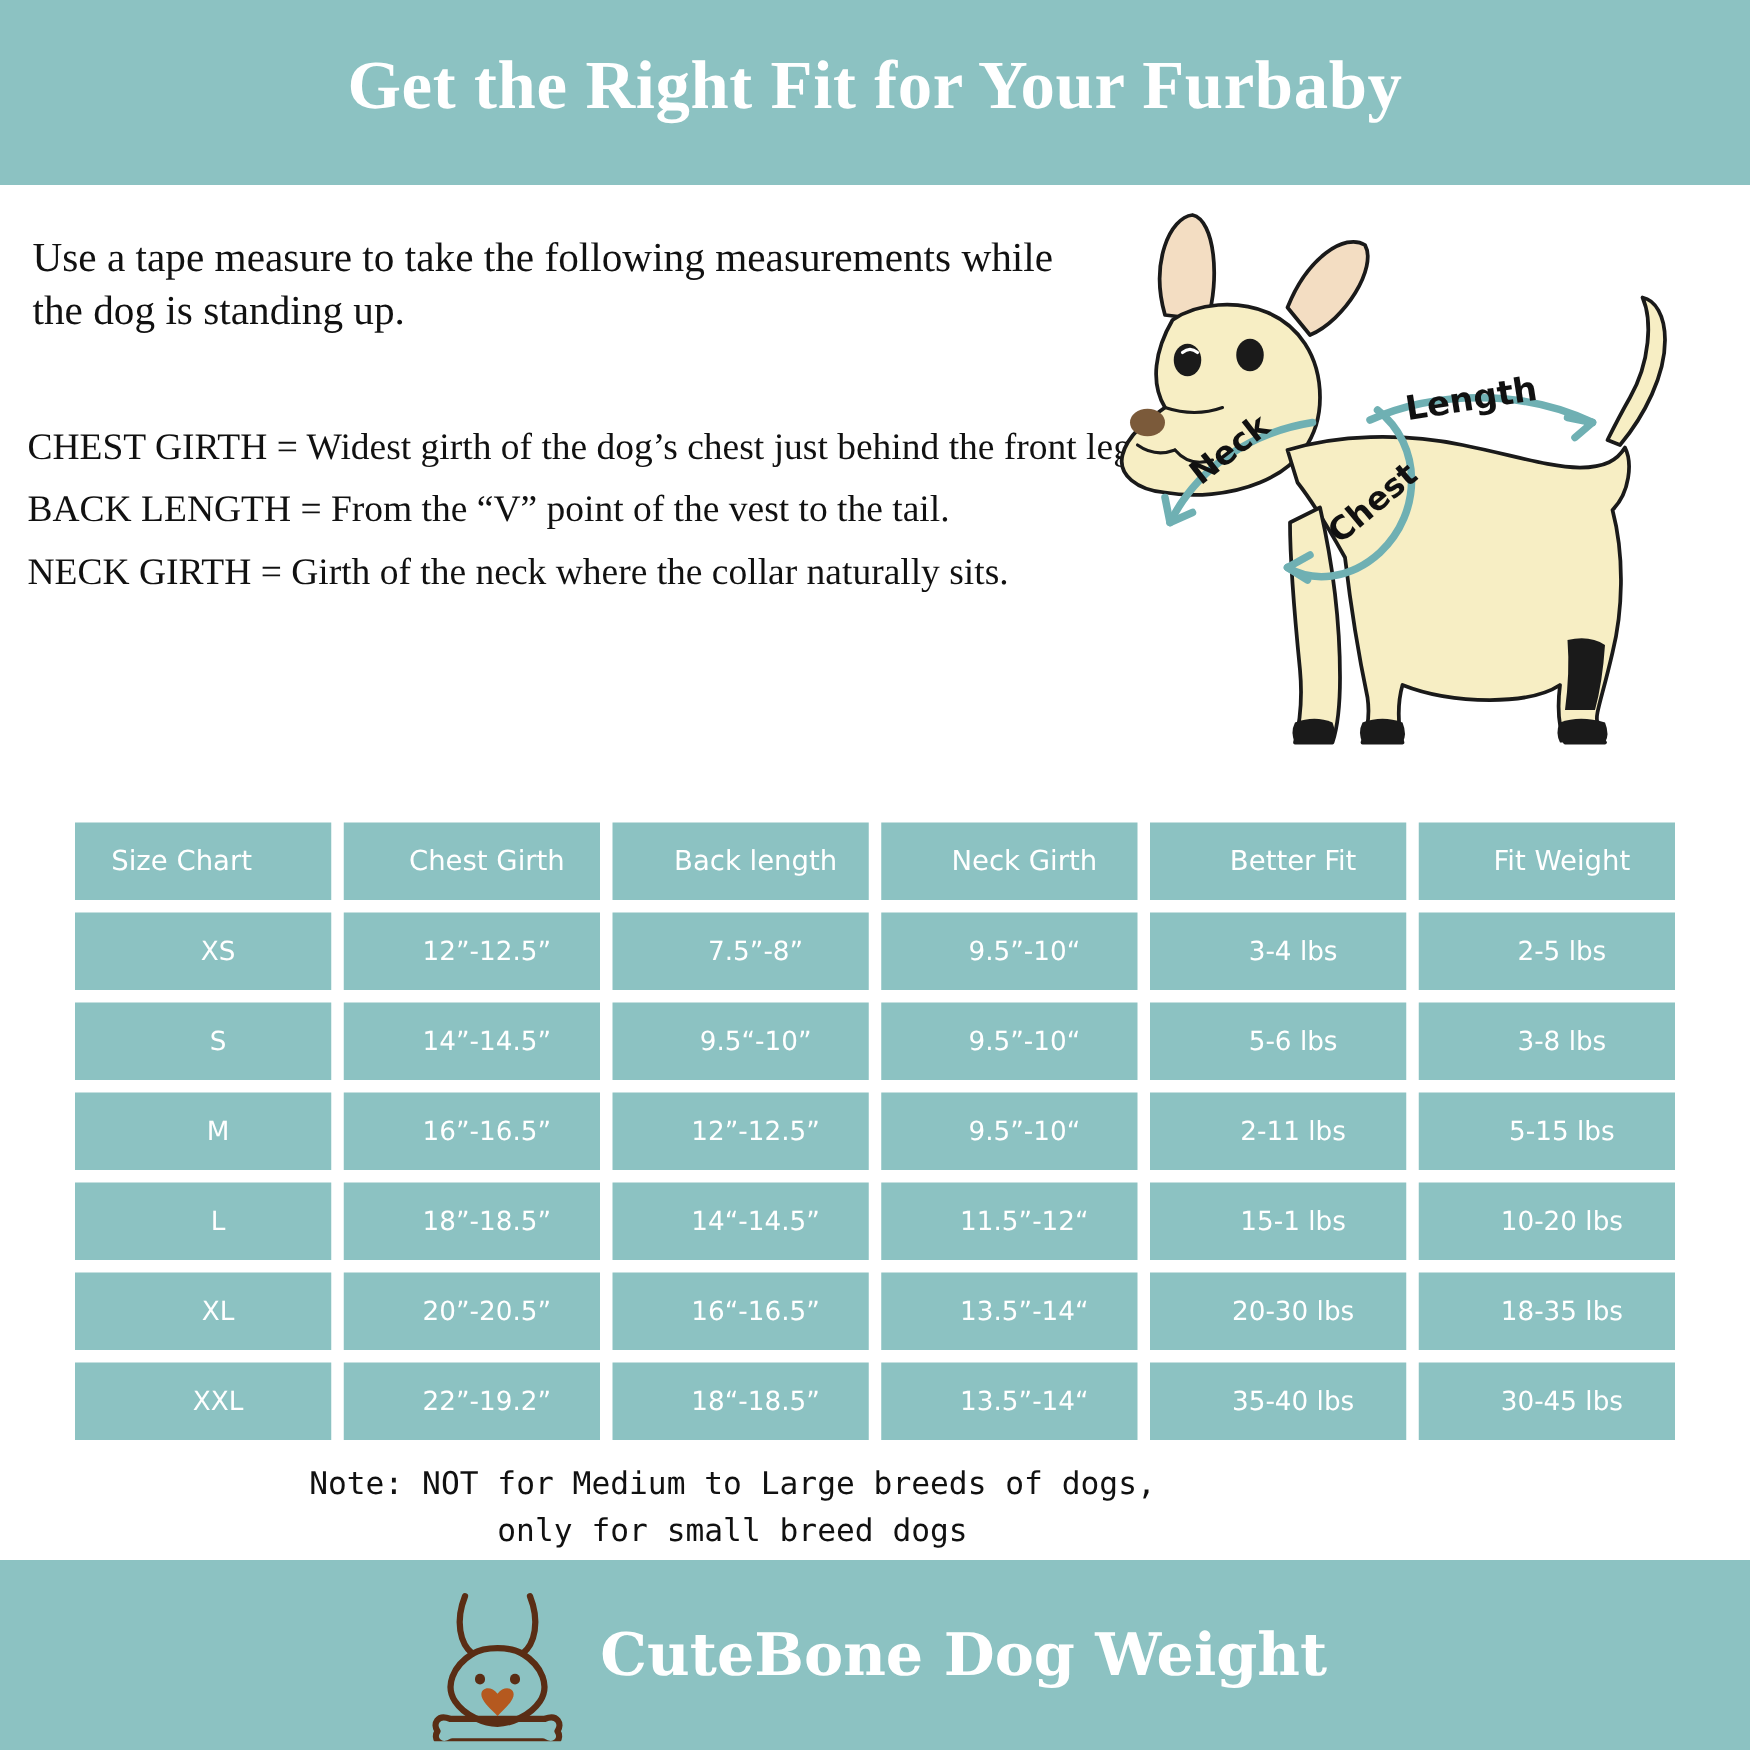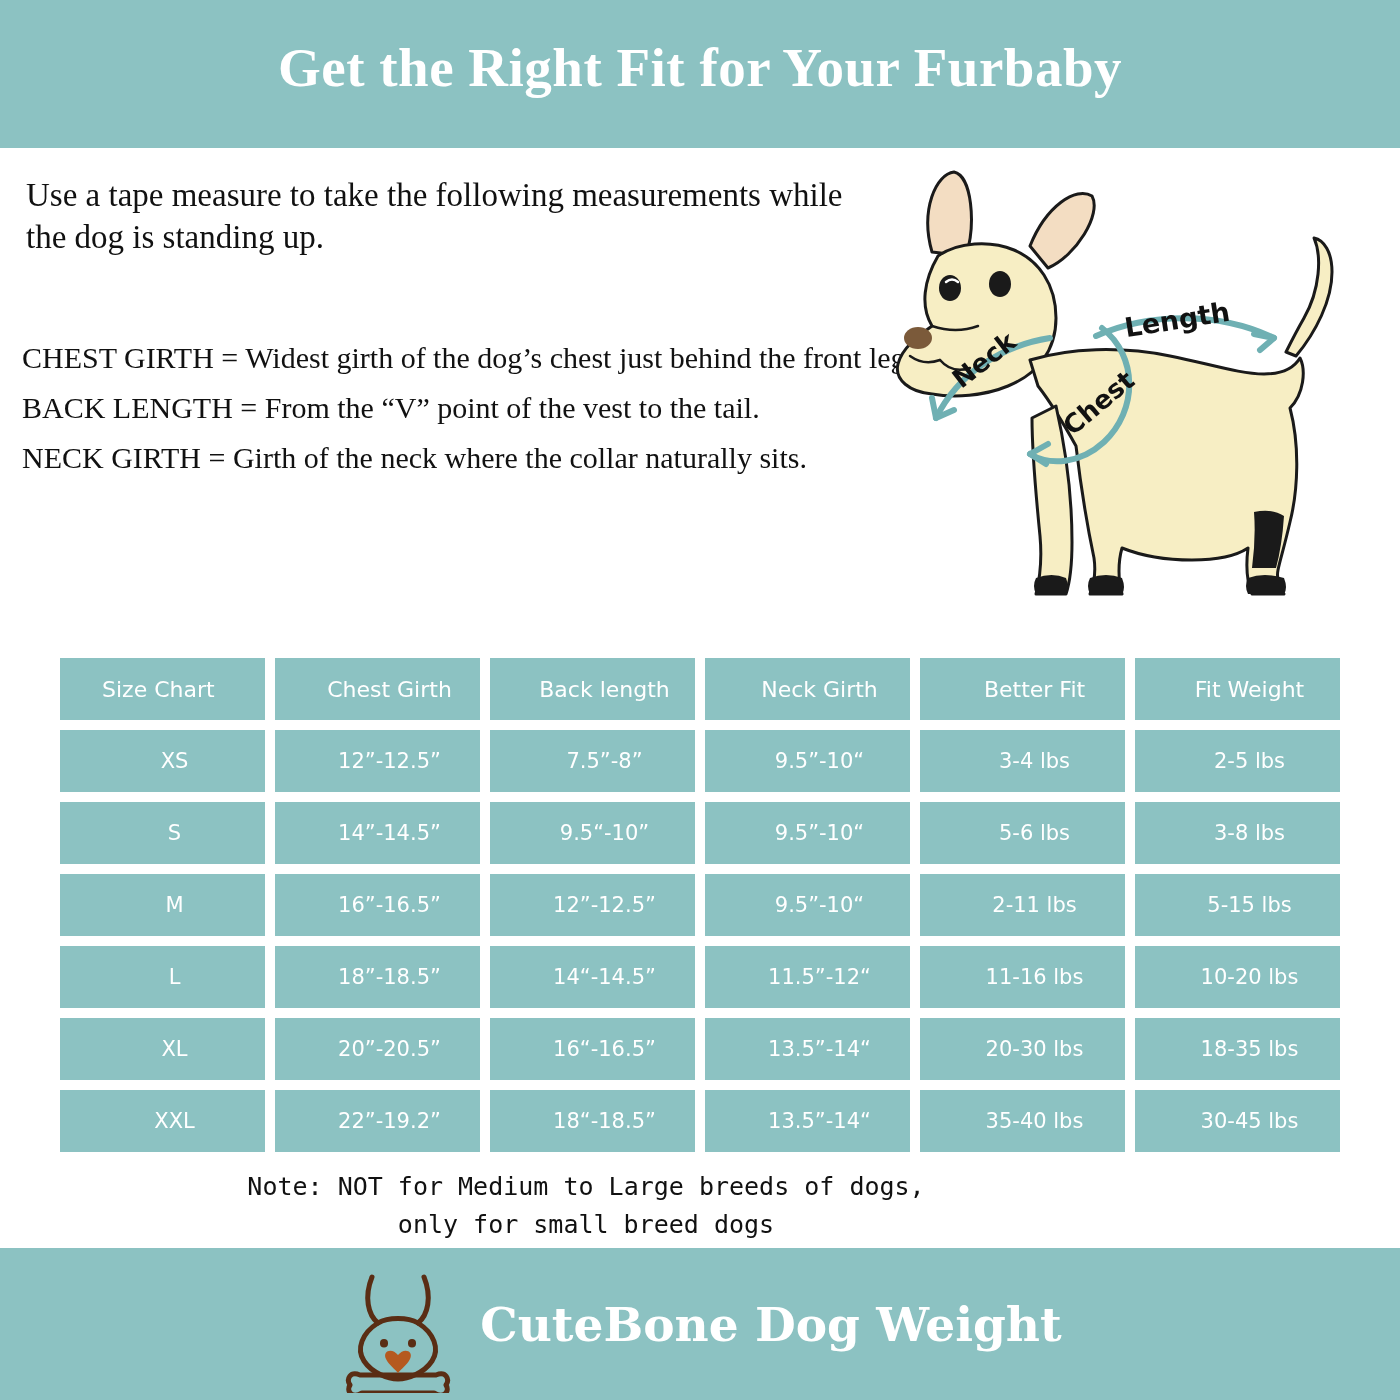--- a/index.html
+++ b/index.html
@@ -23,21 +23,21 @@
     text-align: center;
     font-family: Liberation Serif, serif;
     font-weight: bold;
     font-size: 55px;
     color: #ffffff;
     letter-spacing: 0.5px;
   }
 
   
   .intro {
-    position: absolute; left: 26px; top: 174px; width: 820px;
+    position: absolute; left: 26px; top: 186px; width: 820px;
     font-family: "Liberation Serif", serif;
     font-size: 33px;
     line-height: 1.28;
     color: #111;
   }
   .defs {
     position: absolute; left: 22px; top: 338px; width: 950px;
     font-family: "Liberation Serif", serif;
     font-size: 30px;
     line-height: 1.33;
@@ -72,21 +72,21 @@
     background: #8cc2c2;
     color: #ffffff;
     height: 62px;
     display: flex; align-items: center; justify-content: center;
     font-family: "DejaVu Sans", sans-serif;
     font-size: 21px;
     white-space: nowrap;
     padding-left: 24px;
   }
   .cell.head { font-size: 22px; }
-  .cell.head.first { justify-content: flex-start; padding-left: 42px; }
+  .cell.head.first { justify-content: flex-start; padding-left: 29px; }
 
   
   .note {
     position: absolute; left: 0; top: 1168px; width: 1172px;
     text-align: center;
     font-family: "DejaVu Sans Mono", monospace;
     font-size: 25px;
     color: #111;
     line-height: 1.5;
   }
@@ -214,21 +214,21 @@
     <div class="cell">16”-16.5”</div>
     <div class="cell">12”-12.5”</div>
     <div class="cell">9.5”-10“</div>
     <div class="cell">2-11 lbs</div>
     <div class="cell">5-15 lbs</div>
 
     <div class="cell">L</div>
     <div class="cell">18”-18.5”</div>
     <div class="cell">14“-14.5”</div>
     <div class="cell">11.5”-12“</div>
-    <div class="cell">11-16 lbs</div>
+    <div class="cell">15-1 lbs</div>
     <div class="cell">10-20 lbs</div>
 
     <div class="cell">XL</div>
     <div class="cell">20”-20.5”</div>
     <div class="cell">16“-16.5”</div>
     <div class="cell">13.5”-14“</div>
     <div class="cell">20-30 lbs</div>
     <div class="cell">18-35 lbs</div>
 
     <div class="cell">XXL</div>

